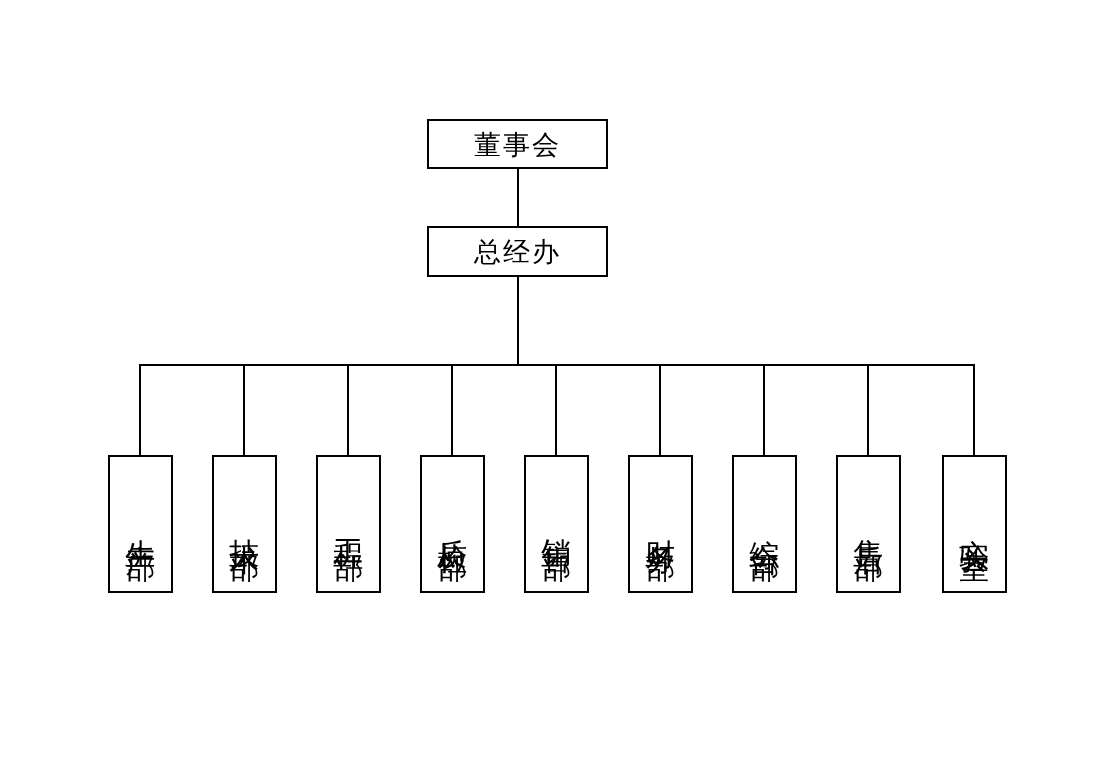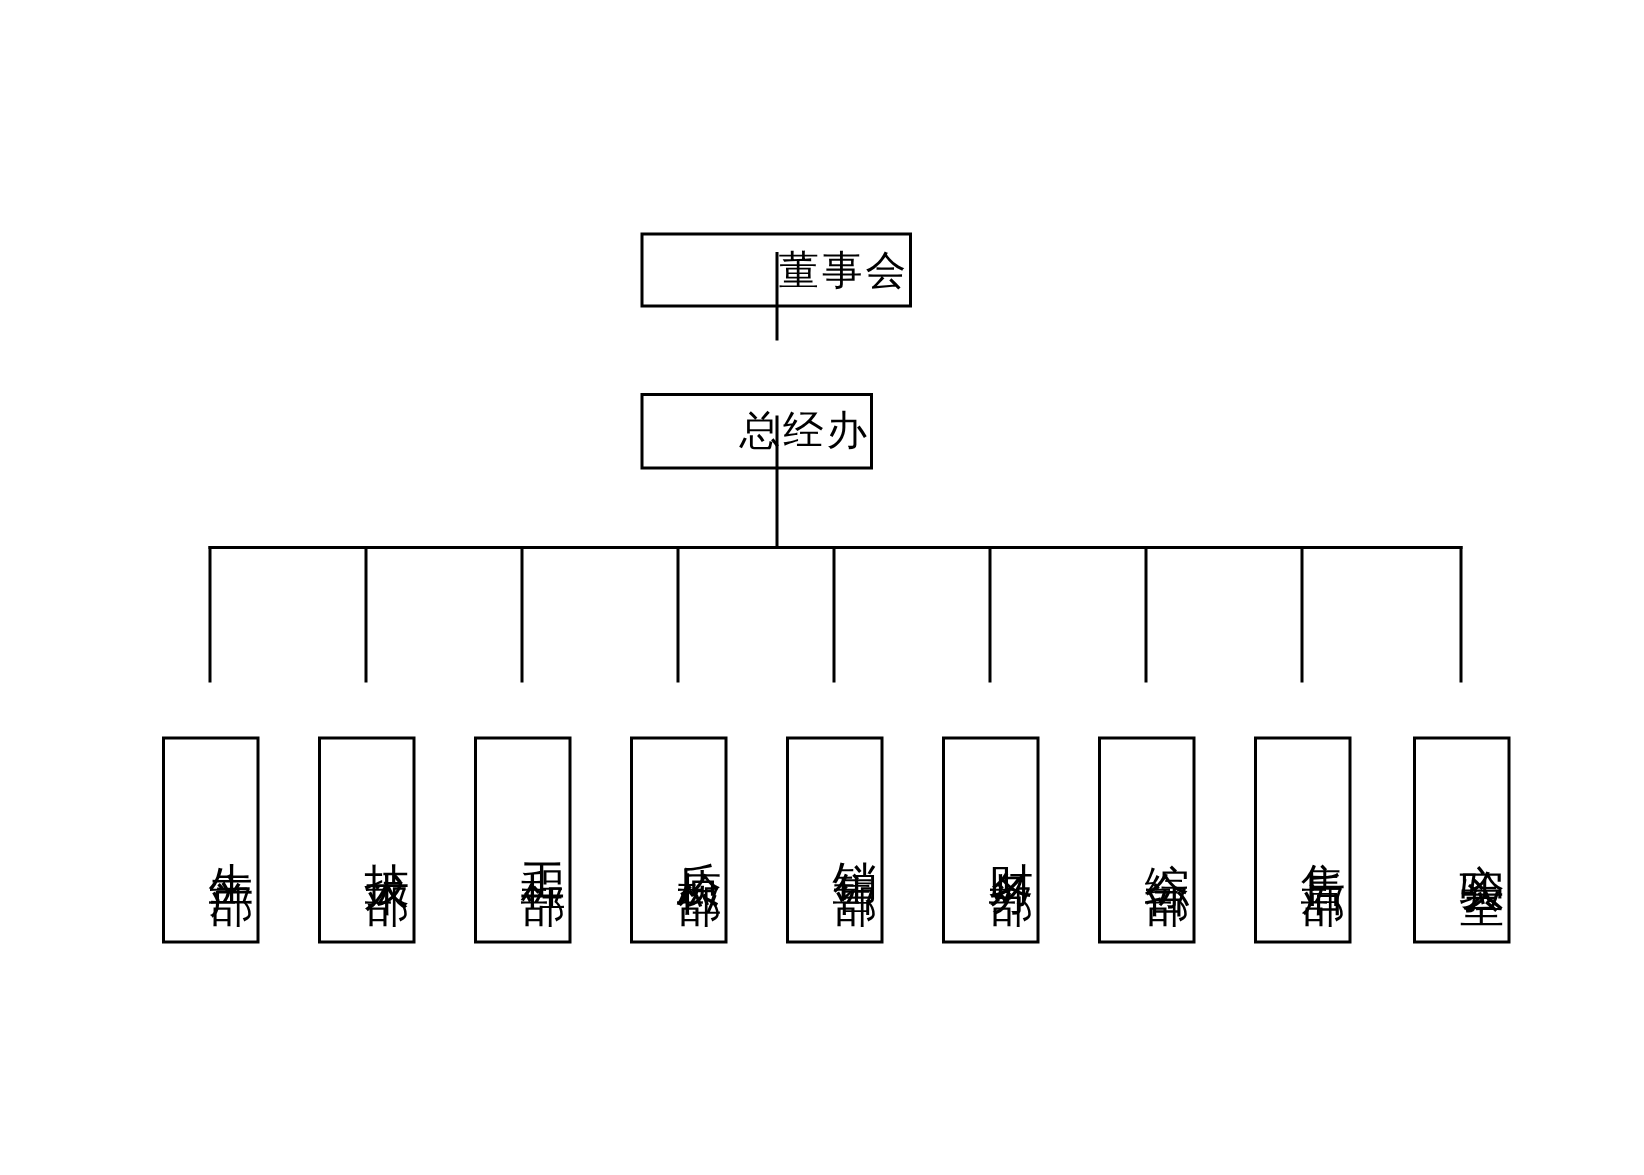--- a/index.html
+++ b/index.html
@@ -18,42 +18,41 @@
     overflow: hidden;
   }
   
   .node-box {
     position: absolute;
     box-sizing: border-box;
     border: 2px solid #000000;
     background: #ffffff;
     display: flex;
     align-items: center;
-    justify-content: flex-end;
-    margin-top: 36px;
+    justify-content: center;
   }
   
   .node-top {
     font-size: 27px;
     line-height: 1;
     letter-spacing: 2px;
     color: #000000;
     white-space: nowrap;
     font-family: "DejaVu Serif", "Liberation Serif", serif;
   }
   #node-board {
     left: 427px;
     top: 119px;
     width: 181px;
     height: 50px;
   }
   #node-gm {
     left: 427px;
     top: 226px;
-    width: 155px;
+    width: 181px;
     height: 51px;
   }
   
   .dept-box {
     top: 455px;
     width: 65px;
     height: 138px;
   }
   .dept-label {
     writing-mode: vertical-rl;

